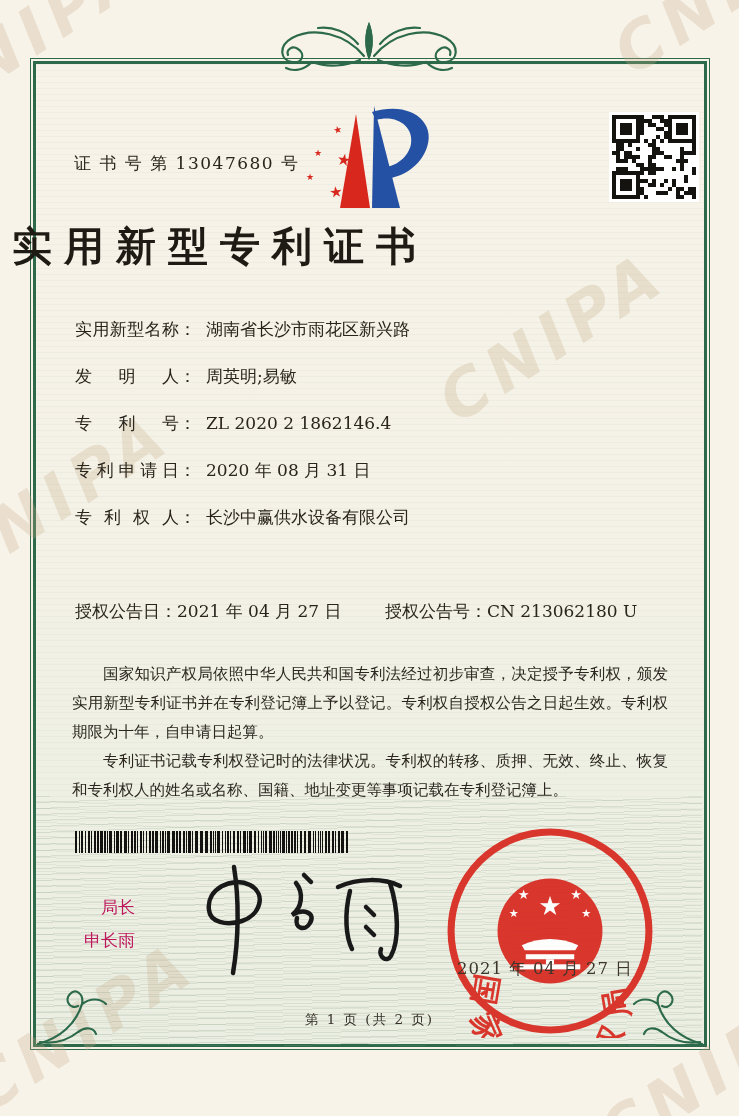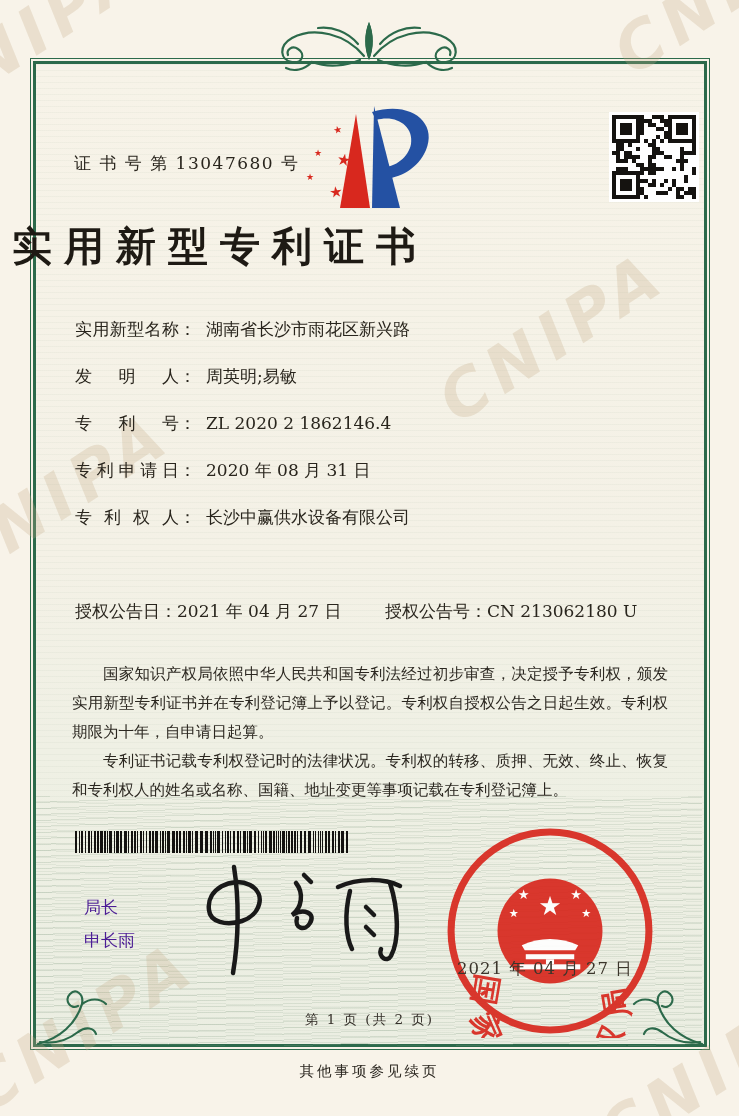--- a/index.html
+++ b/index.html
@@ -45,21 +45,21 @@
   .grant{position:absolute;left:75px;top:600px;z-index:4;font-size:17px;white-space:nowrap;}
   .grant .second{position:absolute;left:310px;top:0;}
 
   .body-text{position:absolute;left:72px;width:596px;top:660px;z-index:4;}
   .body-text p{margin:0;font-size:15.5px;line-height:29px;text-align:justify;text-indent:2em;color:#2b2720;}
 
   .barcode{position:absolute;left:75px;top:831px;width:280px;height:22px;z-index:4;font-size:0;overflow:hidden;}
   .barcode i{display:inline-block;height:100%;background:#141210;vertical-align:top;}
 
   .signatory{position:absolute;left:84px;top:891px;z-index:4;font-size:17px;line-height:33px;
-             font-family:"DejaVu Sans","Liberation Sans",sans-serif;color:#4c1d95;}
+             font-family:"DejaVu Sans","Liberation Sans",sans-serif;color:#be185d;text-align:right;}
 
   .signature{position:absolute;left:192px;top:853px;z-index:5;}
 
   .seal{position:absolute;left:443px;top:824px;width:214px;height:214px;z-index:4;opacity:.92;}
   .seal text{font-family:"DejaVu Serif",serif;font-weight:bold;}
   .seal .ring-text{font-size:30px;letter-spacing:14px;}
   .seal .star{font-family:"DejaVu Sans",sans-serif;}
   .seal-date{position:absolute;left:457px;top:958px;z-index:5;font-size:16.5px;letter-spacing:1px;
              color:#3b352b;white-space:nowrap;}
 
@@ -635,15 +635,14 @@
     <text class="star" x="70" y="92" font-size="11" fill="#fff" text-anchor="middle">★</text>
     <text class="star" x="142" y="92" font-size="11" fill="#fff" text-anchor="middle">★</text>
     <path d="M78,120 C96,112 116,112 134,120 L131,125 L81,125 Z" fill="#fff"></path>
     <rect x="82" y="129" width="48" height="5" fill="#fff"></rect>
     <rect x="102" y="134" width="8" height="5" fill="#fff"></rect>
     <rect x="76" y="139" width="60" height="5" fill="#fff"></rect>
   </svg>
   <div class="seal-date">2021 年 04 月 27 日</div>
 
   <div class="page-num">第 1 页 (共 2 页)</div>
-  <div class="note">其他事项参见续页</div>
 
 </div>
 
 </body></html>

